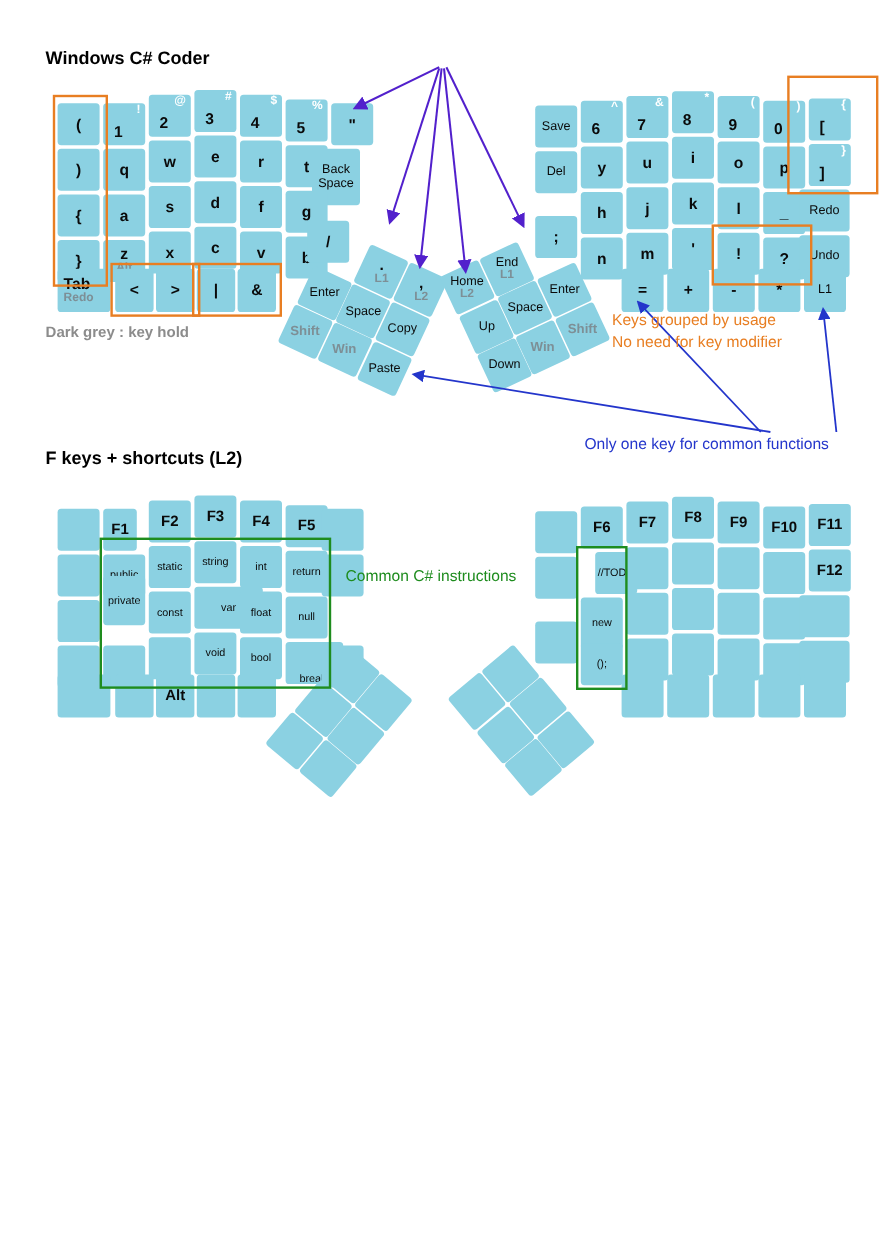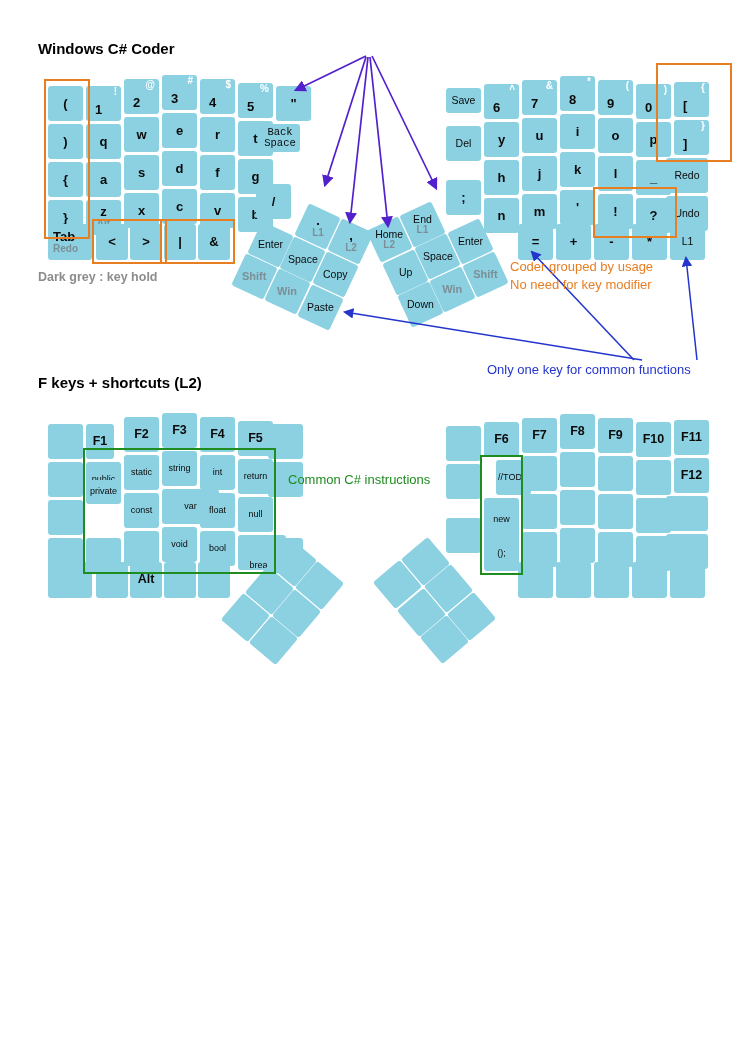--- a/index.html
+++ b/index.html
@@ -96,21 +96,21 @@
       <div class="key" style="left: 200px; top: 117px; width: 35px; height: 35px;">
         <div class="kin">
           <span class="kmain">r</span>
         </div>
       </div>
       <div class="key" style="left: 238px; top: 121px; width: 35px; height: 35px;">
         <div class="kin">
           <span class="kmain">t</span>
         </div>
       </div>
-      <div class="key k-word" style="left: 260px; top: 124px; width: 40px; height: 28px; font-family: Liberation Mono, monospace;">
+      <div class="key k-word" style="left: 260px; top: 124px; width: 40px; height: 47px;">
         <div class="kin">
           <span class="kmain">Back Space</span>
         </div>
       </div>
       <div class="key" style="left: 48px; top: 162px; width: 35px; height: 35px;">
         <div class="kin">
           <span class="kmain">{</span>
         </div>
       </div>
       <div class="key" style="left: 86px; top: 162px; width: 35px; height: 35px;">
@@ -235,21 +235,21 @@
       <div class="key k-grey" style="left: 269.913px; top: 274.341px; width: 35px; height: 35px; transform: rotate(25deg);">
         <div class="kin" style="transform: rotate(-25deg);">
           <span class="kmain">Win</span>
         </div>
       </div>
       <div class="key k-word" style="left: 302.54px; top: 289.556px; width: 35px; height: 35px; transform: rotate(25deg);">
         <div class="kin" style="transform: rotate(-25deg);">
           <span class="kmain">Paste</span>
         </div>
       </div>
-      <div class="key k-word" style="left: 446px; top: 88px; width: 35px; height: 25px;">
+      <div class="key k-word" style="left: 446px; top: 88px; width: 35px; height: 35px;">
         <div class="kin">
           <span class="kmain">Save</span>
         </div>
       </div>
       <div class="key has-sup" style="left: 484px; top: 84px; width: 35px; height: 35px;">
         <div class="kin">
           <span class="kmain">6</span>
         </div>
         <span class="ksup">^</span>
       </div>
@@ -509,21 +509,21 @@
         <div class="kin">
           <span class="kmain">return</span>
         </div>
       </div>
       <div class="key" style="left: 268px; top: 462px; width: 35px; height: 35px;">
         <div class="kin"></div>
       </div>
       <div class="key" style="left: 48px; top: 500px; width: 35px; height: 35px;">
         <div class="kin"></div>
       </div>
-      <div class="key k-kw" style="left: 86px; top: 480px; width: 35px; height: 24px;">
+      <div class="key k-kw" style="left: 86px; top: 480px; width: 35px; height: 41px;">
         <div class="kin">
           <span class="kmain">private</span>
         </div>
       </div>
       <div class="key k-kw" style="left: 124px; top: 493px; width: 35px; height: 35px;">
         <div class="kin">
           <span class="kmain">const</span>
         </div>
       </div>
       <div class="key k-kw" style="left: 162px; top: 489px; width: 57px; height: 35px;">
@@ -766,19 +766,19 @@
     </g>
     <g stroke="#2335CB" stroke-width="1.5" marker-end="url(#mB)">
       <line x1="642" y1="360" x2="345" y2="312"></line>
       <line x1="634" y1="360" x2="532" y2="252"></line>
       <line x1="697" y1="360" x2="686" y2="258"></line>
     </g>
   </svg>
 
   <div class="title" style="left:38px;top:40px">Windows C# Coder</div>
   <div class="ann greybold" style="left:38px;top:270px">Dark grey : key hold</div>
-  <div class="ann orange" style="left:510px;top:259px">Coder grouped by usage</div>
+  <div class="ann orange" style="left:510px;top:259px">Keys grouped by usage</div>
   <div class="ann orange" style="left:510px;top:277px">No need for key modifier</div>
   <div class="ann blue" style="left:487px;top:362px">Only one key for common functions</div>
   <div class="title" style="left:38px;top:374px">F keys + shortcuts (L2)</div>
   <div class="ann green" style="left:288px;top:472px">Common C# instructions</div>
 
 </div>
 
 </body></html>

